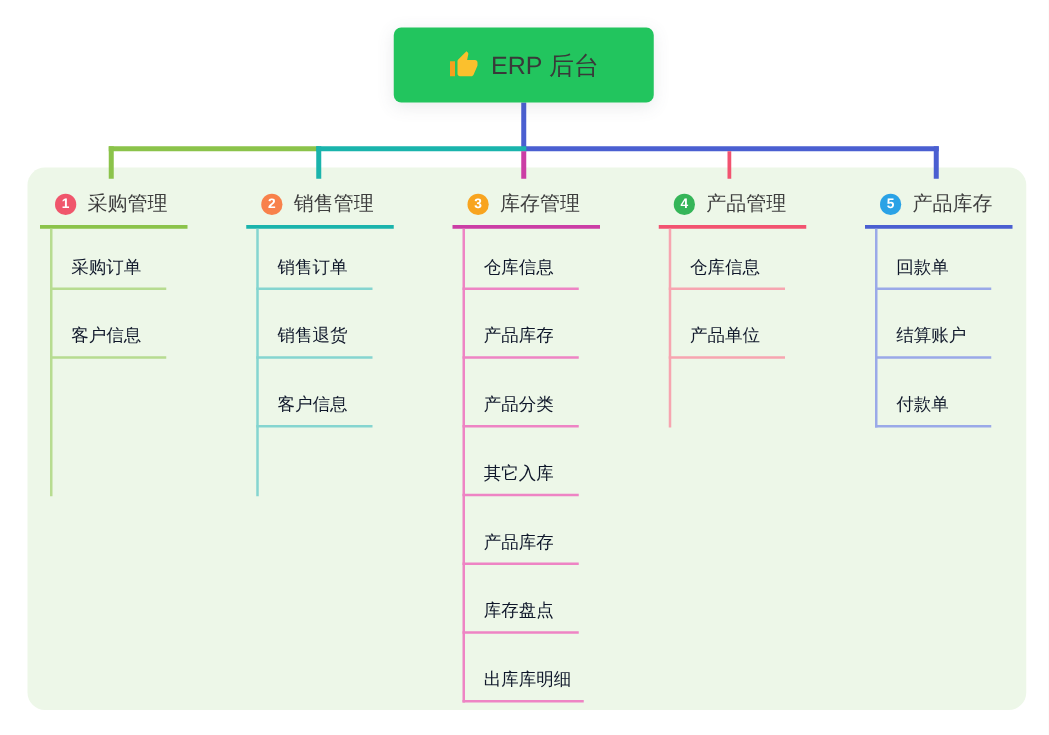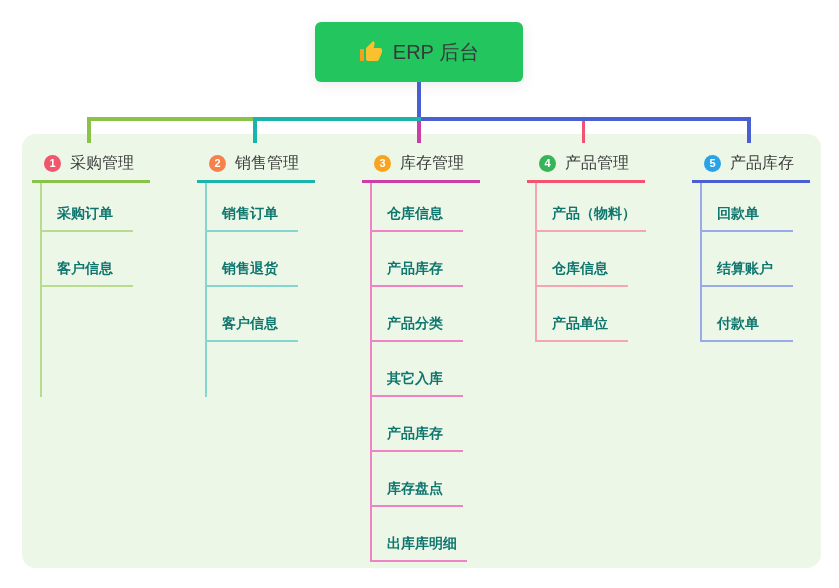--- a/index.html
+++ b/index.html
@@ -44,21 +44,21 @@
   .badge{
     width:17px;height:17px;border-radius:50%;background:var(--badge);
     color:#fff;font-size:11px;line-height:17px;text-align:center;
     margin-right:9px;flex:0 0 auto;font-weight:700;
   }
   .children{position:absolute;left:8px;top:37px;}
   .child{
     height:55px;min-width:93px;width:max-content;box-sizing:border-box;
     padding:0 10px 7px 17px;display:flex;align-items:flex-end;
     border-bottom:2px solid var(--light);
-    font-size:14px;color:#0f766e;white-space:nowrap;font-weight:bold;
+    font-size:14px;color:#0f172a;white-space:nowrap;
   }
   .child:first-child{height:49px;}
   .branch-vline{
     position:absolute;left:8px;top:37px;width:2px;background:var(--light);
   }
 </style>
 </head>
 <body>
 
 <div class="stage">
@@ -127,21 +127,20 @@
     </div>
   </div>
 
   <div class="branch b4">
     <div class="branch-header">
       <span class="badge">4</span>
       <span>产品管理</span>
     </div>
     <div class="branch-vline" style="height:159px;"></div>
     <div class="children">
-      <div class="child">产品（物料）</div>
       <div class="child">仓库信息</div>
       <div class="child">产品单位</div>
     </div>
   </div>
 
   <div class="branch b5">
     <div class="branch-header">
       <span class="badge">5</span>
       <span>产品库存</span>
     </div>

